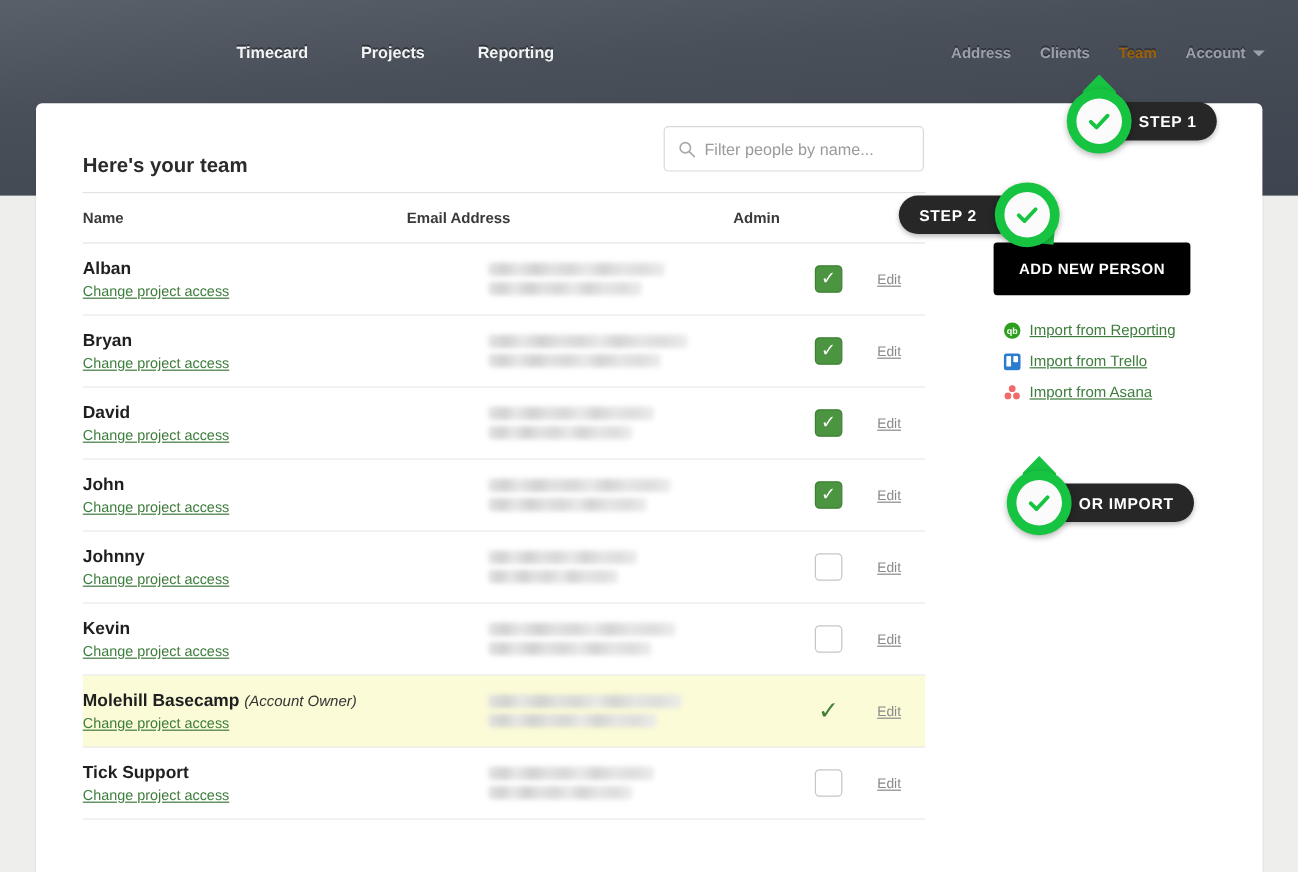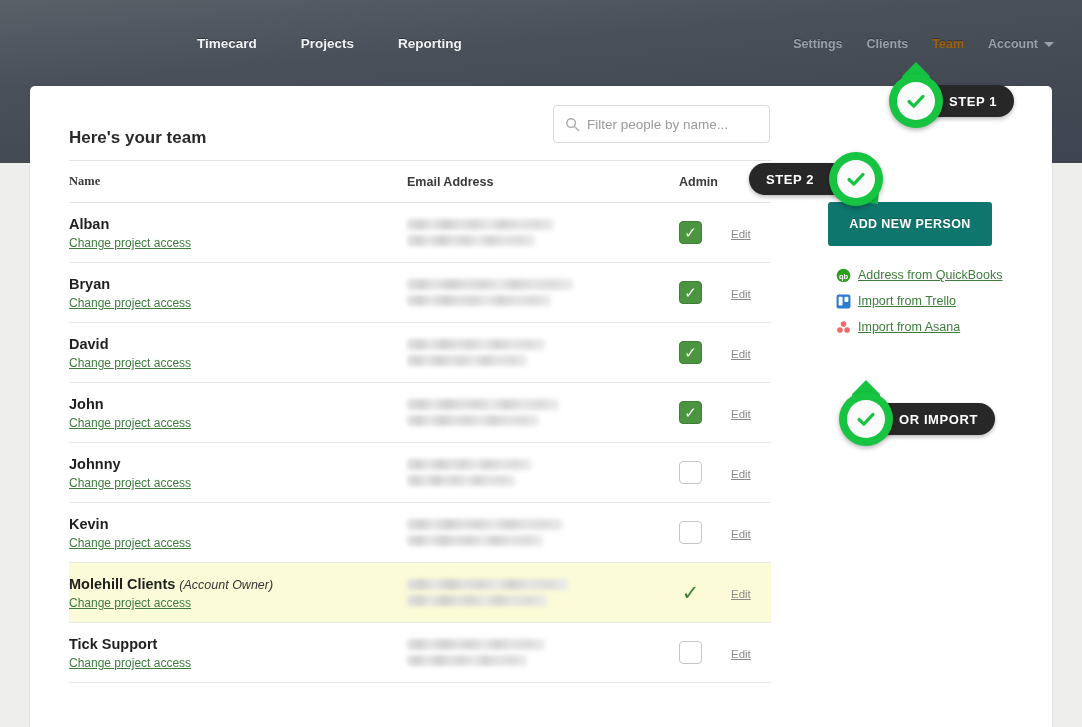--- a/index.html
+++ b/index.html
@@ -96,21 +96,21 @@
 
   
   .tbl { position: absolute; left: 39px; top: 75px; width: 702px; }
   .thead {
     display: flex; align-items: center; height: 42px;
     border-bottom: 1px solid #e3e3e3;
   }
   .thead div {
     font-size: 12.5px; font-weight: bold; color: #3a3a3a;
   }
-  .col-name  { width: 338px; font-family: Liberation Serif, serif; }
+  .col-name  { width: 270px; }
   .col-email { width: 272px; }
   .col-admin { width: 52px; }
   .col-edit  { width: 40px; }
 
   .trow {
     display: flex; align-items: center; min-height: 60px;
     border-bottom: 1px solid #e8e8e8;
   }
   .trow.highlight { background: #fbfbd8; }
   .name-cell { width: 338px; padding: 8px 0; }
@@ -156,21 +156,21 @@
   .edit-cell { width: 40px; }
   .edit-link {
     font-size: 11.5px; color: #8a8a8a; text-decoration: underline; cursor: pointer;
   }
 
   
   .rpanel { position: absolute; left: 828px; top: 114px; width: 200px; z-index: 4; }
   .add-btn {
     position: absolute; left: 0; top: 88px;
     width: 164px; height: 44px;
-    background: #0f766e;
+    background: #000000;
     border-radius: 3px;
     color: #ffffff; font-size: 12.5px; font-weight: bold; letter-spacing: 0.4px;
     display: flex; align-items: center; justify-content: center;
     cursor: pointer;
     text-shadow: 0 -1px 0 rgba(0,0,0,0.25);
   }
   .imports { position: absolute; left: 8px; top: 148px; }
   .imp-row {
     display: flex; align-items: center; height: 26px; cursor: pointer;
   }
@@ -236,21 +236,21 @@
 
   <div class="navbar">
 
     <div class="nav-left">
       <a href="#">Timecard</a>
       <a href="#">Projects</a>
       <a href="#">Reporting</a>
     </div>
 
     <div class="nav-right">
-      <a href="#">Settings</a>
+      <a href="#">Address</a>
       <a href="#">Clients</a>
       <a href="#" class="active">Team</a>
       <span class="acct-wrap">
         <a href="#">Account</a>
         <span class="caret-down"></span>
       </span>
     </div>
   </div>
 
   <div class="card">
@@ -337,21 +337,21 @@
             <div class="email-cell">
               <div class="blur" style="width: 156px;"></div>
               <div class="blur b2" style="width: 136px;"></div>
             </div>
             <div class="admin-cell">
               <div class="chk-off"></div>
             </div>
             <div class="edit-cell"><span class="edit-link">Edit</span></div>
           </div>
           <div class="trow highlight">
-            <div class="name-cell"><span class="pname">Molehill Clients</span><span class="owner-tag">(Account Owner)</span><span class="cpa">Change project access</span></div>
+            <div class="name-cell"><span class="pname">Molehill Basecamp</span><span class="owner-tag">(Account Owner)</span><span class="cpa">Change project access</span></div>
             <div class="email-cell">
               <div class="blur" style="width: 161px;"></div>
               <div class="blur b2" style="width: 140px;"></div>
             </div>
             <div class="admin-cell">
               <div class="chk-bare">✓</div>
             </div>
             <div class="edit-cell"><span class="edit-link">Edit</span></div>
           </div>
           <div class="trow">
@@ -375,21 +375,21 @@
 
     <div class="imports">
 
       <div class="imp-row">
         <span class="imp-ico">
           <svg width="15" height="15" viewBox="0 0 16 16">
             <circle cx="8" cy="8" r="7.3" fill="#2ca01c"></circle>
             <text x="8" y="11.4" font-size="8" font-family="Liberation Sans, sans-serif" font-weight="bold" fill="#ffffff" text-anchor="middle">qb</text>
           </svg>
         </span>
-        <span class="imp-label">Address from QuickBooks</span>
+        <span class="imp-label">Import from Reporting</span>
       </div>
 
 
       <div class="imp-row">
         <span class="imp-ico">
           <svg width="15" height="15" viewBox="0 0 16 16">
             <rect x="0.6" y="0.6" width="14.8" height="14.8" rx="2.4" fill="#2b7bd1"></rect>
             <rect x="2.8" y="2.8" width="4.2" height="9.4" rx="0.8" fill="#ffffff"></rect>
             <rect x="9" y="2.8" width="4.2" height="5.6" rx="0.8" fill="#ffffff"></rect>
           </svg>

